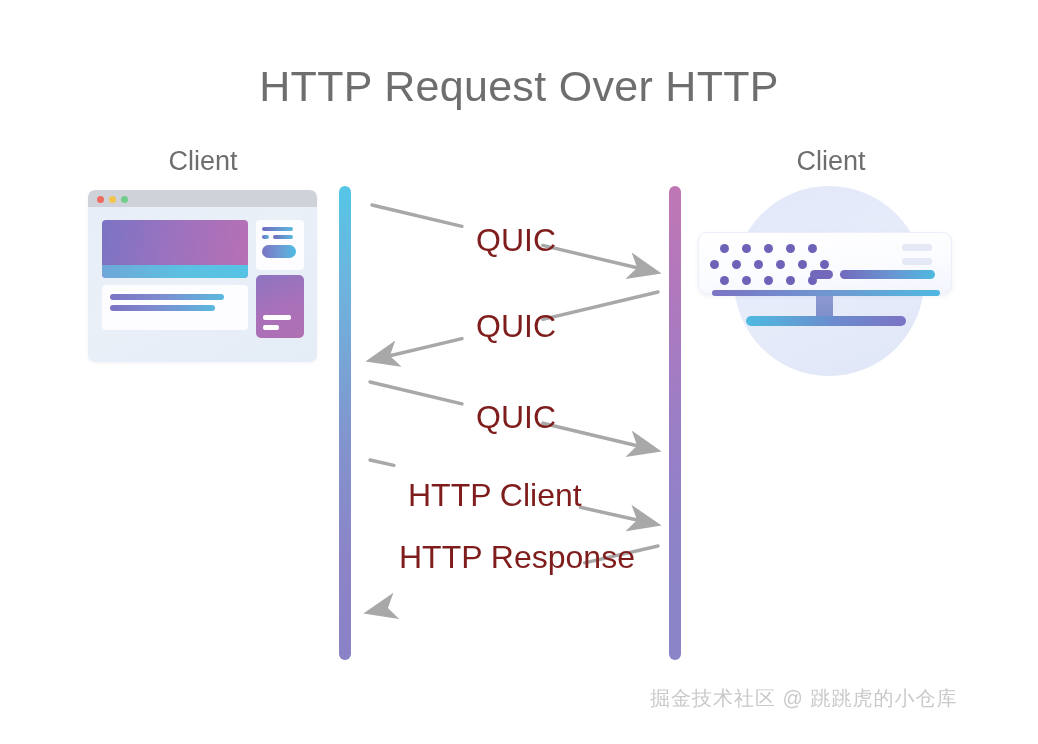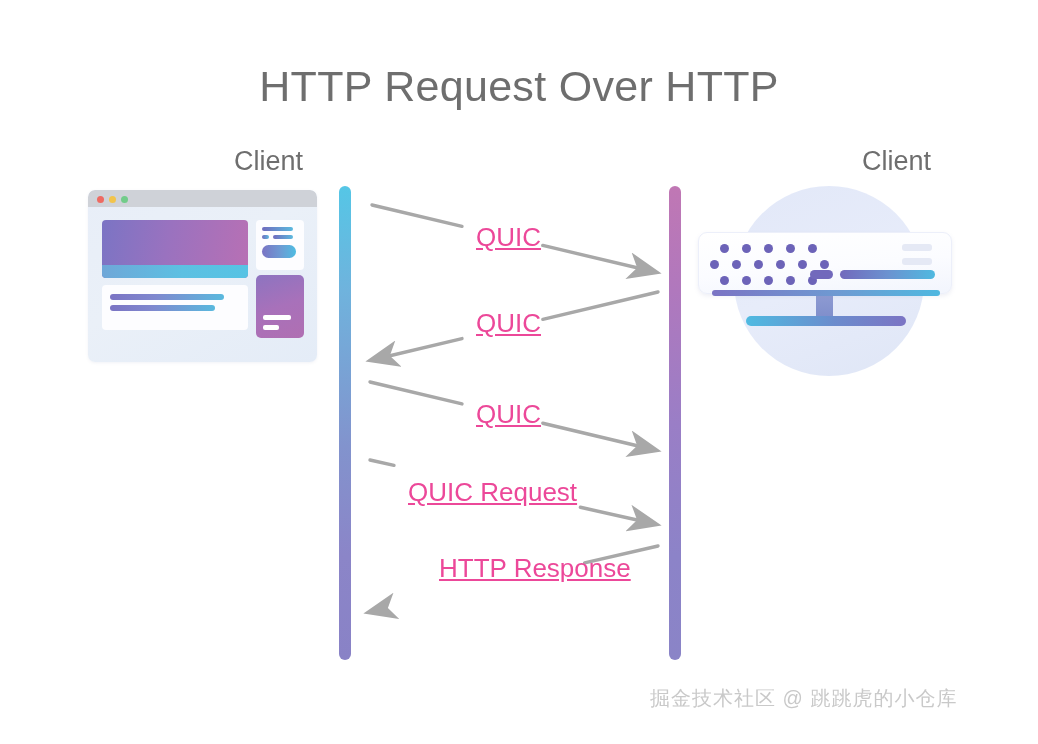--- a/index.html
+++ b/index.html
@@ -17,21 +17,21 @@
     text-align:center;
     font-size:43px; font-weight:400; letter-spacing:0.3px;
     color:#6e6e6e;
   }
 
   
   .actor-label {
     position:absolute;
     font-size:27px; font-weight:400;
     color:#6e6e6e;
-    text-align:right;
+    text-align:center;
   }
   #client-label { left:103px; top:146px; width:200px; }
   #server-label { left:731px; top:146px; width:200px; }
 
   
   .browser {
     position:absolute; left:88px; top:190px;
     width:229px; height:172px;
     border-radius:7px;
     background:linear-gradient(150deg,#e8eef8 0%,#eaf0f8 45%,#e4ecf7 100%);
@@ -159,23 +159,22 @@
   }
   #lifeline-server {
     left:669px; top:186px; height:474px;
     background:linear-gradient(180deg,#c077b4 0%,#b078bd 22%,#9a7ec6 50%,#8c83c8 78%,#8a84c7 100%);
   }
 
   
   #messages { position:absolute; left:0; top:0; width:1038px; height:744px; }
   .msg-label {
     position:absolute;
-    font-size:26px; font-weight:400; color:#ec4899;
+    font-size:32px; font-weight:400; color:#7f1d1d;
     white-space:nowrap;
-    text-decoration:underline;
   }
 
   
   .watermark {
     position:absolute; left:650px; top:685px;
     font-size:20px; color:#c9c9c9; letter-spacing:1px;
     white-space:nowrap;
   }
 </style>
 </head>
@@ -265,17 +264,17 @@
       <line x1="370" y1="460" x2="394" y2="465.38947368421054" stroke="#a8a8a8" stroke-width="3.4" stroke-linecap="round"></line>
       <line x1="580.4" y1="507.2477192982456" x2="655" y2="524" marker-end="url(#arrow-right)" stroke="#a8a8a8" stroke-width="3.4" stroke-linecap="round"></line>
       <line x1="658" y1="546" x2="584.6" y2="562.8208333333333" stroke="#a8a8a8" stroke-width="3.4" stroke-linecap="round"></line>
       <line x1="385" y1="608.5625" x2="370" y2="612" marker-end="url(#arrow-left)" stroke="#a8a8a8" stroke-width="3.4" stroke-linecap="round"></line>
     </g>
 </svg>
 <div id="msg-labels">
     <div class="msg-label" style="left: 476px; top: 222px;">QUIC</div>
     <div class="msg-label" style="left: 476px; top: 308px;">QUIC</div>
     <div class="msg-label" style="left: 476px; top: 399px;">QUIC</div>
-    <div class="msg-label" style="left: 408px; top: 477px;">QUIC Request</div>
-    <div class="msg-label" style="left: 399px; top: 553px; margin-left: 40px;">HTTP Response</div>
+    <div class="msg-label" style="left: 408px; top: 477px;">HTTP Client</div>
+    <div class="msg-label" style="left: 399px; top: 539px;">HTTP Response</div>
   </div>
 
 <div class="watermark">掘金技术社区 @ 跳跳虎的小仓库</div>
 
 </body></html>

